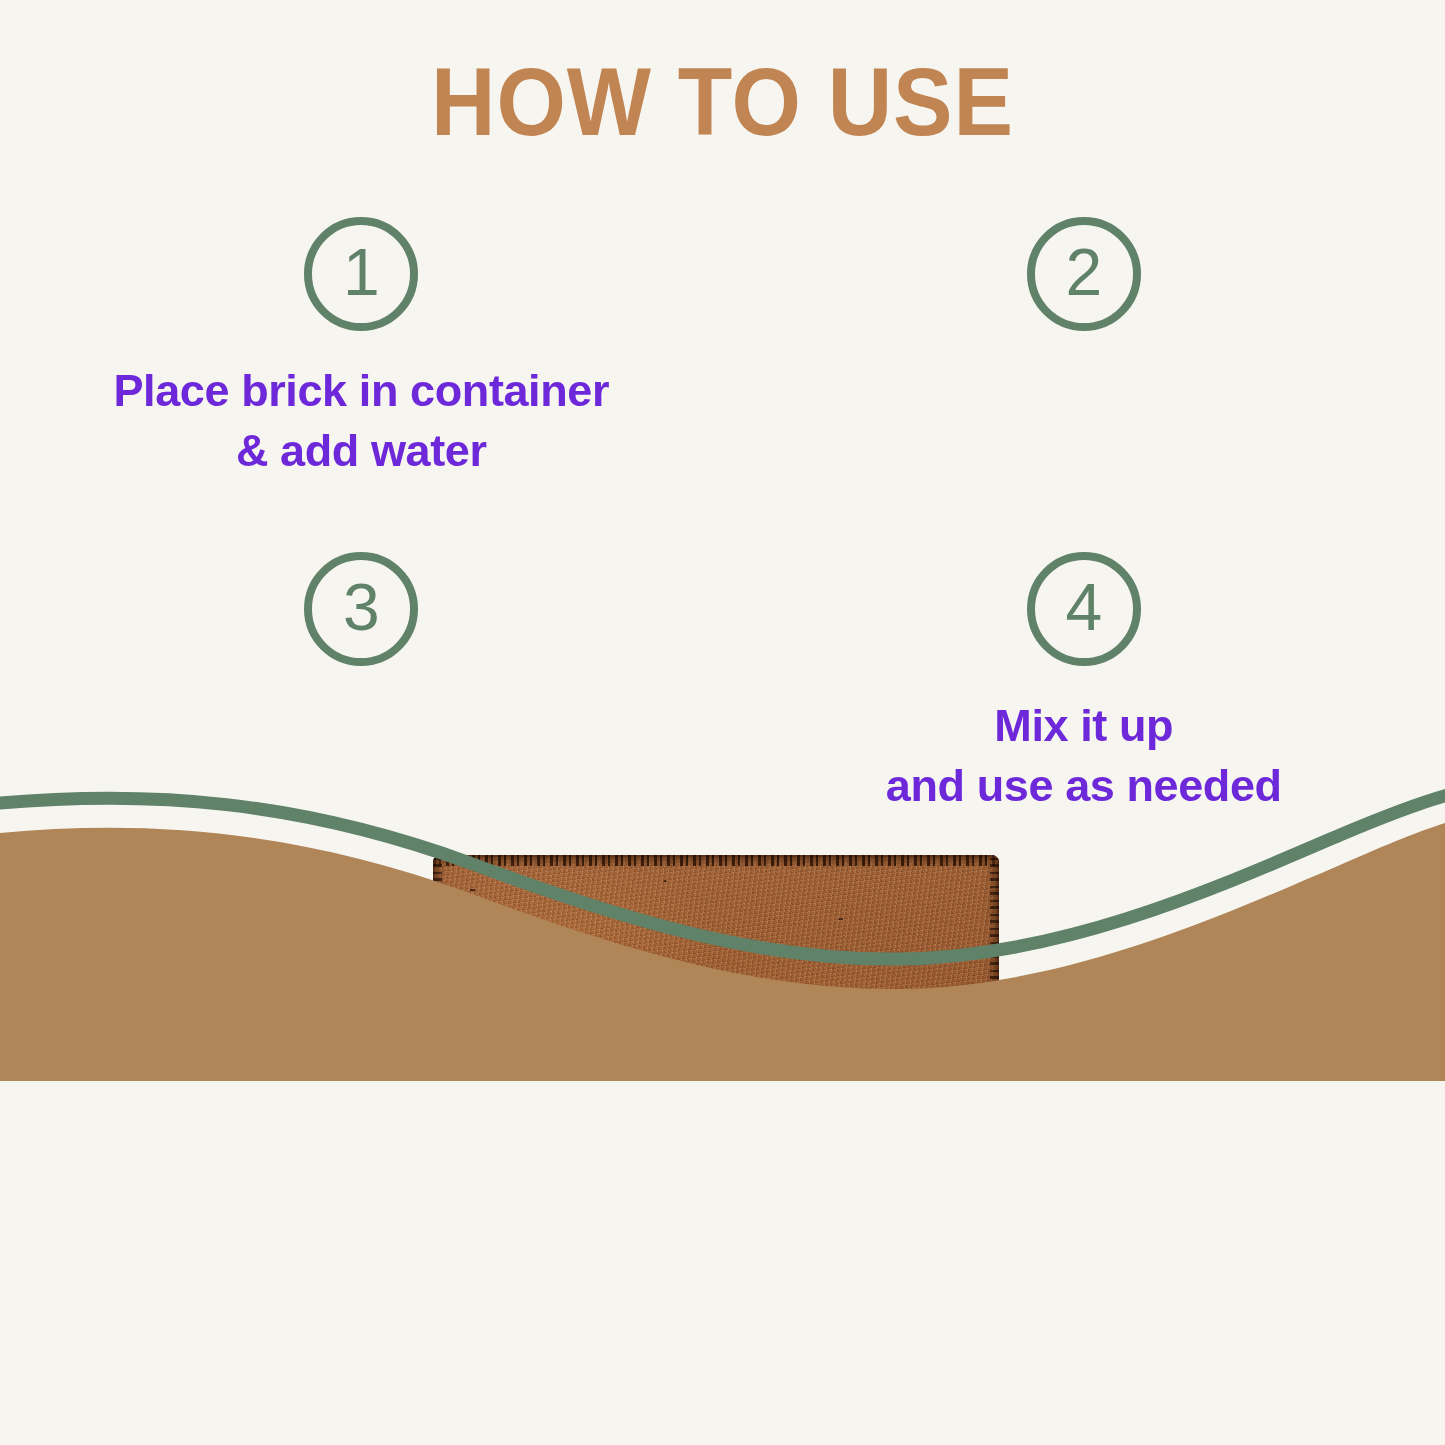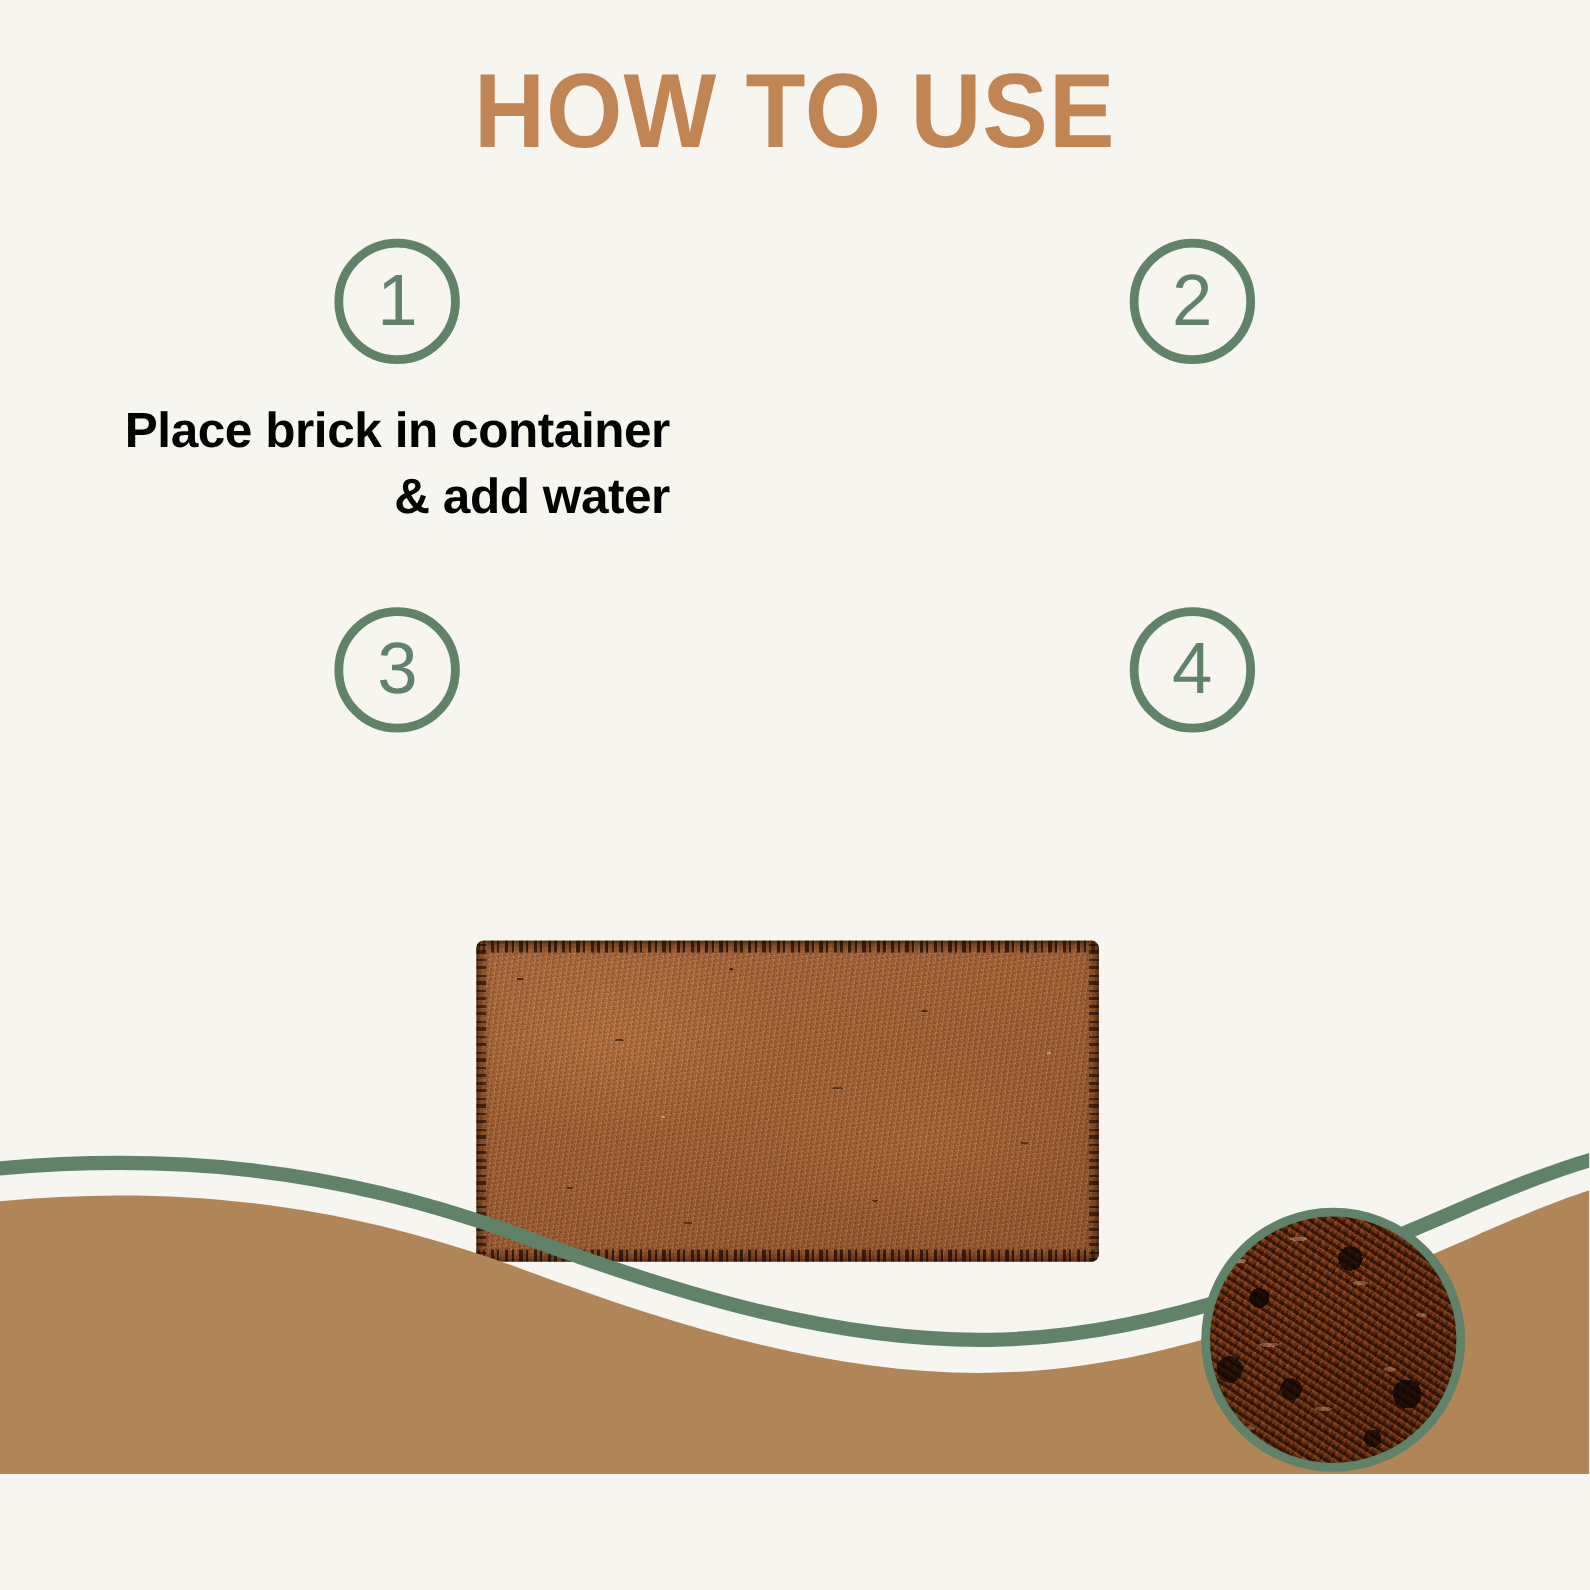--- a/index.html
+++ b/index.html
@@ -9,21 +9,21 @@
   body {
     width: 1445px;
     height: 1445px;
     background: #F7F5F0;
     font-family: "Liberation Sans", sans-serif;
     overflow: hidden;
   }
   #stage {
     position: relative;
     width: 1445px;
-    height: 1340px;
+    height: 1081px;
     background: #F7F5F0;
     overflow: hidden;
   }
 
   
   #title {
     position: absolute;
     top: 54px;
     left: 0;
     width: 1445px;
@@ -68,22 +68,22 @@
     color: #5F8268;
     font-family: "Liberation Sans", sans-serif;
     font-weight: 400;
     font-size: 66px;
     line-height: 1;
     padding-bottom: 4px;
     box-sizing: border-box;
   }
   .step-text {
     margin-top: 30px;
-    text-align: right;
-    color: #000000;
+    text-align: center;
+    color: #6d28d9;
     font-family: "Liberation Sans", sans-serif;
     font-weight: 700;
     font-size: 45px;
     line-height: 1.34;
     letter-spacing: -0.4px;
     max-width: 600px;
     white-space: pre-line;
   }
 
   
@@ -237,20 +237,22 @@
     <div class="step">
       <div class="step-badge">2</div>
     </div>
 
     <div class="step">
       <div class="step-badge">3</div>
     </div>
 
     <div class="step">
       <div class="step-badge">4</div>
+      <div class="step-text">Mix it up
+and use as needed</div>
     </div>
 
   </div>
 
   <div id="brick">
     <div class="brick-fray-top"></div>
     <div class="brick-fray-bottom"></div>
     <div class="brick-fray-left"></div>
     <div class="brick-fray-right"></div>
   </div>

